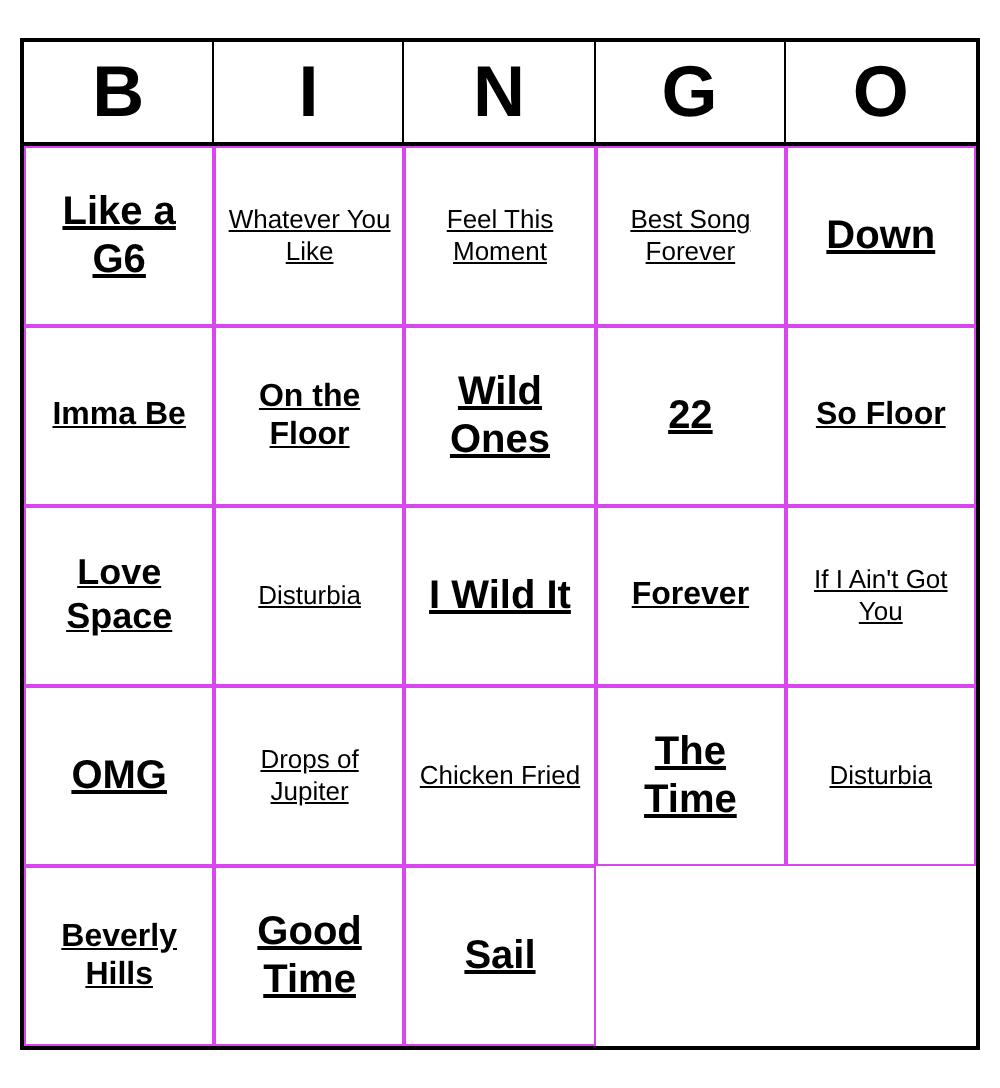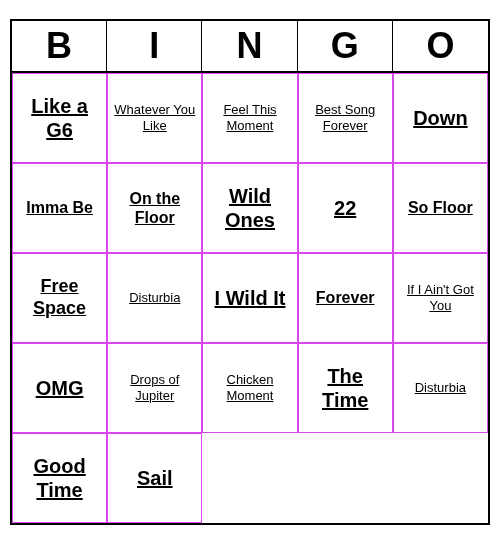--- a/index.html
+++ b/index.html
@@ -98,26 +98,27 @@
   <div class="bingo-cell large-text">Like a G6</div>
       <div class="bingo-cell small-text">Whatever You Like</div>
       <div class="bingo-cell small-text">Feel This Moment</div>
       <div class="bingo-cell small-text">Best Song Forever</div>
       <div class="bingo-cell large-text">Down</div>
       <div class="bingo-cell medium-text">Imma Be</div>
       <div class="bingo-cell medium-text">On the Floor</div>
       <div class="bingo-cell large-text">Wild Ones</div>
       <div class="bingo-cell large-text">22</div>
       <div class="bingo-cell medium-text">So Floor</div>
-      <div class="bingo-cell free-space">Free Space</div>
+      <div class="bingo-cell free-space">Love Space</div>
       <div class="bingo-cell small-text">Disturbia</div>
       <div class="bingo-cell large-text">I Wild It</div>
       <div class="bingo-cell medium-text">Forever</div>
       <div class="bingo-cell small-text">If I Ain't Got You</div>
       <div class="bingo-cell large-text">OMG</div>
       <div class="bingo-cell small-text">Drops of Jupiter</div>
-      <div class="bingo-cell small-text">Chicken Moment</div>
+      <div class="bingo-cell small-text">Chicken Fried</div>
       <div class="bingo-cell large-text">The Time</div>
       <div class="bingo-cell small-text">Disturbia</div>
+      <div class="bingo-cell medium-text">Beverly Hills</div>
       <div class="bingo-cell large-text">Good Time</div>
       <div class="bingo-cell large-text">Sail</div>
     </div>
 </div>
 
 </body></html>

